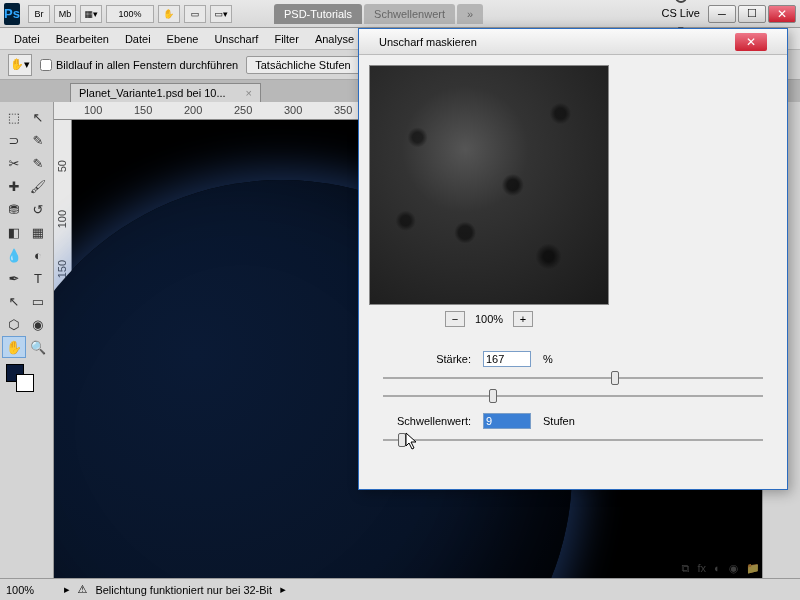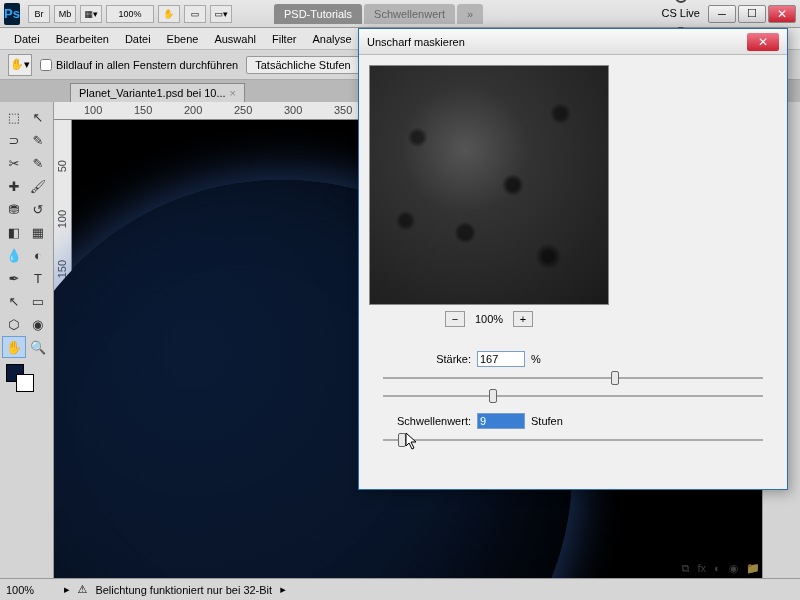--- a/index.html
+++ b/index.html
@@ -25,21 +25,21 @@
 
 
 .optbar { height:30px; background:#d6d6d6; display:flex; align-items:center; padding:0 8px; border-bottom:1px solid #aaa; gap:8px; }
 .optbar .tool-ico { width:24px; height:22px; border:1px solid #999; background:#ececec; display:flex; align-items:center; justify-content:center; }
 .optbar .chk { display:flex; align-items:center; gap:4px; }
 .optbar .chk input { width:12px; height:12px; }
 .optbar .btn { padding:2px 8px; border:1px solid #999; background:#ececec; border-radius:2px; }
 
 
 .doctabs { height:22px; background:#b8b8b8; display:flex; align-items:flex-end; padding-left:70px; }
-.doctabs .dtab { padding:3px 8px; background:#d4d4d4; border:1px solid #888; border-bottom:none; margin-right:2px; display:flex; align-items:center; gap:4px; font-size:10px; }
+.doctabs .dtab { padding:3px 8px; background:#d4d4d4; border:1px solid #888; border-bottom:none; margin-right:2px; display:flex; align-items:center; gap:20px; font-size:10px; }
 .doctabs .dtab .x { color:#888; cursor:pointer; }
 
 
 .main { display:flex; height:476px; }
 .tools { width:54px; background:#d4d4d4; border-right:1px solid #999; padding:4px 2px; }
 .tools .trow { display:flex; margin-bottom:1px; }
 .tools .tico { width:24px; height:22px; border:1px solid transparent; display:flex; align-items:center; justify-content:center; font-size:13px; color:#333; cursor:pointer; }
 .tools .tico.sel { background:#b8d4f0; border-color:#6a9ed4; }
 .tools .swatches { margin-top:6px; position:relative; height:34px; }
 .tools .sw-fg { width:18px; height:18px; background:#0a1a3a; border:1px solid #000; position:absolute; top:0; left:4px; }
@@ -55,39 +55,39 @@
 
 .rpanel { width:38px; background:#d4d4d4; border-left:1px solid #999; display:flex; flex-direction:column; align-items:center; padding-top:4px; gap:8px; }
 .rpanel .rico { width:20px; height:20px; color:#555; display:flex; align-items:center; justify-content:center; font-size:14px; }
 
 
 .status { height:22px; background:#d6d6d6; border-top:1px solid #999; display:flex; align-items:center; padding:0 6px; font-size:10px; gap:8px; }
 .status .zoom { width:50px; }
 
 
 .dialog { position:absolute; left:358px; top:28px; width:430px; height:462px; background:#f0f0f0; border:1px solid #2a6bbf; box-shadow:3px 3px 12px rgba(0,0,0,0.3); }
-.dialog .dtitle { height:26px; background:linear-gradient(#fafafa,#e2e2e2); display:flex; align-items:center; padding:0 8px; border-bottom:1px solid #bbb; }
+.dialog .dtitle { height:26px; background:linear-gradient(#fafafa,#e2e2e2); display:flex; align-items:center; padding:0 20px; border-bottom:1px solid #bbb; }
 .dialog .dtitle .dclose { margin-left:auto; width:32px; height:18px; background:linear-gradient(#e78,#c23); color:#fff; display:flex; align-items:center; justify-content:center; border-radius:2px; font-size:12px; }
 .dialog .dbody { padding:10px; display:flex; gap:14px; }
 .dialog .preview { width:240px; height:240px; background:radial-gradient(circle at 40% 35%, #555 0%, #333 30%, #1a1a1a 100%); border:1px solid #888; position:relative; overflow:hidden; }
 .dialog .preview::after { content:""; position:absolute; inset:0; background:
   radial-gradient(circle at 20% 30%,rgba(0,0,0,.5) 2%,transparent 4%),
   radial-gradient(circle at 60% 50%,rgba(0,0,0,.6) 3%,transparent 6%),
   radial-gradient(circle at 80% 20%,rgba(0,0,0,.5) 2%,transparent 4%),
   radial-gradient(circle at 40% 70%,rgba(0,0,0,.5) 3%,transparent 5%),
   radial-gradient(circle at 75% 80%,rgba(0,0,0,.6) 2%,transparent 5%),
   radial-gradient(circle at 15% 65%,rgba(0,0,0,.5) 2%,transparent 4%); }
 .dialog .dbtns { display:flex; flex-direction:column; gap:6px; width:120px; }
 .dialog .dbtn { padding:3px 0; border:1px solid #888; background:linear-gradient(#fafafa,#e0e0e0); text-align:center; border-radius:2px; cursor:pointer; }
 .dialog .dbtn.primary { border:1px solid #3b7fd4; box-shadow:0 0 0 1px #8db8e8 inset; }
 .dialog .chk { display:flex; align-items:center; gap:4px; margin-top:6px; }
 .dialog .zoomrow { display:flex; justify-content:center; align-items:center; gap:10px; margin-top:6px; }
 .dialog .zoomrow .zb { width:20px; height:16px; border:1px solid #999; background:#ececec; text-align:center; line-height:14px; cursor:pointer; }
 .dialog .params { padding:6px 16px 0 16px; }
-.dialog .prow { display:flex; align-items:center; margin:8px 0 2px; gap:6px; }
+.dialog .prow { display:flex; align-items:center; margin:8px 0 2px; gap:12px; }
 .dialog .prow label { width:96px; text-align:right; }
 .dialog .prow input { width:48px; border:1px solid #7a9ec8; padding:1px 2px; }
 .dialog .prow input.sel { background:#3b7fd4; color:#fff; }
 .dialog .slider { height:18px; position:relative; margin:0 8px; }
 .dialog .slider .track { position:absolute; top:8px; left:0; right:0; height:2px; background:#aaa; }
 .dialog .slider .thumb { position:absolute; top:2px; width:8px; height:14px; background:#e8e8e8; border:1px solid #666; border-radius:2px; }
 
 .cursor { position:absolute; left:405px; top:432px; width:14px; height:18px; pointer-events:none; z-index:999; }
 .cursor svg { width:100%; height:100%; }
 
@@ -122,21 +122,21 @@
     <div class="win-btn win-norm">☐</div>
     <div class="win-btn win-close">✕</div>
   </div>
 </div>
 
 <div class="menubar">
   <span>Datei</span>
   <span>Bearbeiten</span>
   <span>Datei</span>
   <span>Ebene</span>
-  <span>Auswahl</span>
+  <span>Unscharf</span>
   <span>Filter</span>
   <span>Analyse</span>
 </div>
 
 <div class="optbar">
   <div class="tool-ico">✋▾</div>
   <label class="chk">
     <input type="checkbox" style="">
     <span>Bildlauf in allen Fenstern durchführen</span>
   </label>

